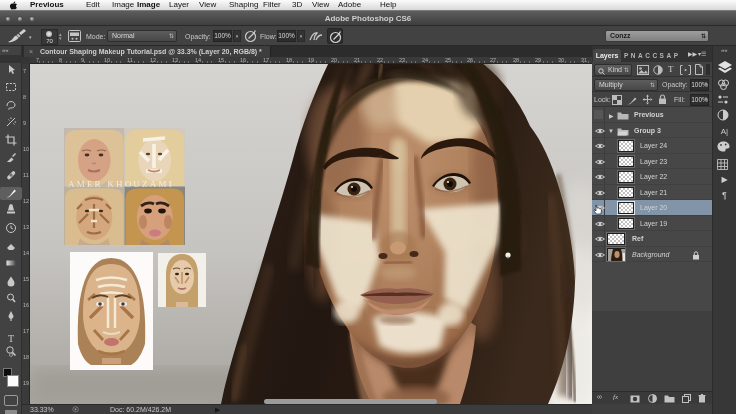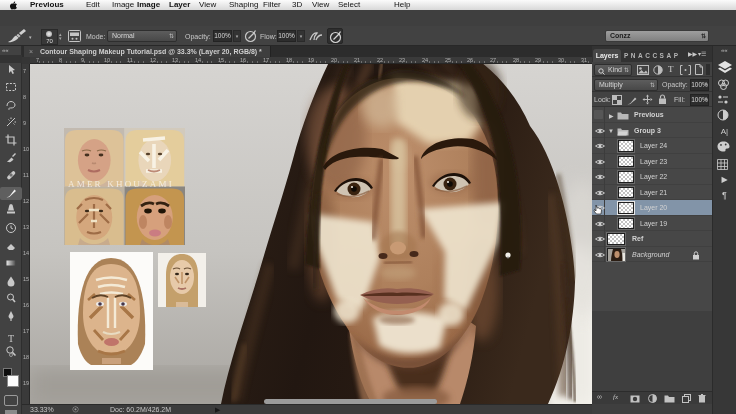--- a/index.html
+++ b/index.html
@@ -99,30 +99,36 @@
 <div id="app">
 
   <div id="menubar" class="abs">
     <svg style="position:absolute;left:9px;top:1px;" width="9" height="9" viewBox="0 0 9 9">
         <path d="M4.6,1.8 C4.9,1.1 5.6,0.6 6.2,0.6 C6.2,1.3 5.9,1.9 5.5,2.3 C5.1,2.7 4.6,2.9 4.2,2.8 C4.1,2.5 4.3,2.1 4.6,1.8 Z M6.7,8 C6.1,8.6 5.6,8.5 5.1,8.3 C4.6,8.1 4.2,8.1 3.7,8.3 C3.1,8.6 2.6,8.6 2.1,8 C1,6.8 0.6,4.9 1.3,3.8 C1.8,3 2.6,2.6 3.3,2.6 C3.9,2.6 4.4,2.9 4.8,2.9 C5.2,2.9 5.8,2.5 6.5,2.6 C7,2.7 7.6,3 7.9,3.6 C6.7,4.3 6.6,6 7.9,6.7 C7.6,7.2 7.2,7.7 6.7,8 Z" fill="#111"></path>
       </svg>
     <span style="left:30px;">Previous</span>
     <span style="left:86px;font-weight:normal;">Edit</span>
     <span style="left:112px;font-weight:normal;">Image</span>
     <span style="left:137px;font-weight:bold;">Image</span>
-    <span style="left:169px;font-weight:bold;">Layer</span>
+    <span style="left:169px;font-weight:normal;">Layer</span>
     <span style="left:199px;font-weight:normal;">View</span>
     <span style="left:229px;font-weight:normal;">Shaping</span>
     <span style="left:263px;font-weight:normal;">Filter</span>
     <span style="left:292px;font-weight:normal;">3D</span>
     <span style="left:312px;font-weight:normal;">View</span>
-    <span style="left:338px;font-weight:normal;">Select</span>
-    <span style="left:380px;font-weight:normal;margin-left:14px;">Help</span>
+    <span style="left:338px;font-weight:normal;">Adobe</span>
+    <span style="left:380px;font-weight:normal;">Help</span>
   </div>
 
+  <div id="titlebar" class="abs">
+    <div class="tl" style="left:5px;"></div>
+    <div class="tl" style="left:17px;"></div>
+    <div class="tl" style="left:29px;"></div>
+    <div id="titletext">Adobe Photoshop CS6</div>
+  </div>
 
   <div id="optbar" class="abs">
     <svg class="abs" style="left:6px;top:3px;" width="22" height="14" viewBox="0 0 22 14">
       <path d="M13,4 L18,0 L20,2 L15,6 Z" fill="#d0d0d0"></path>
       <path d="M12,4.8 L14.6,7 L13,8.5 L10.5,6.2 Z" fill="#c0c0c0"></path>
       <path d="M10,6.5 L12.6,8.8 C11,11 8,12.5 4.5,13.2 C3,13.5 2,13.3 2.6,12.4 C4.6,11.8 6,10.6 6.8,9.4 C7.6,8.2 8.6,7.2 10,6.5 Z" fill="#d0d0d0"></path>
     </svg>
     <span class="abs" style="left:29px;top:8px;font-size:5px;color:#bbb;">▾</span>
     <div class="abs" style="left:41px;top:2.5px;width:17px;height:16px;background:#383838;border:1px solid #2a2a2a;">
       <div style="position:absolute;left:4px;top:1.5px;width:6px;height:6px;border-radius:50%;background:radial-gradient(#f0f0f0,#9a9a9a);"></div>

